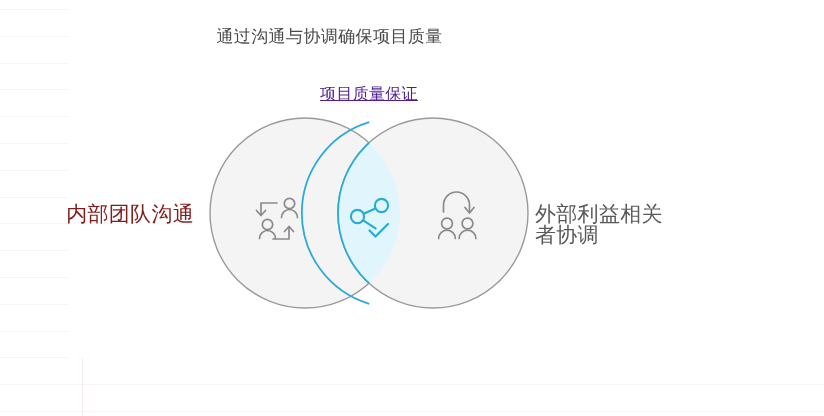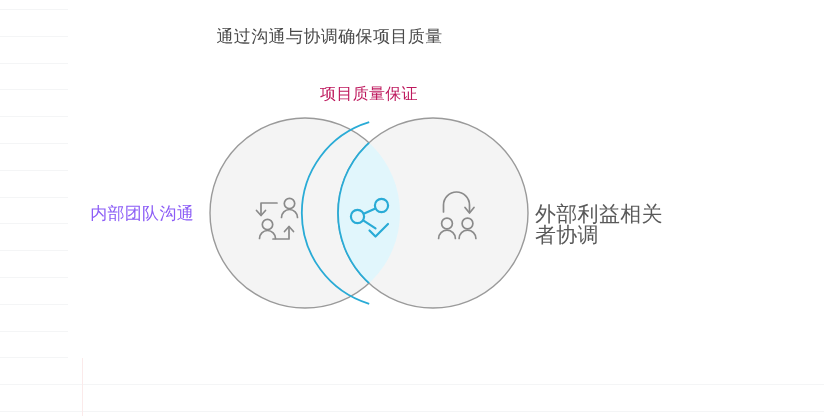--- a/index.html
+++ b/index.html
@@ -73,31 +73,32 @@
     font-family: Liberation Serif, serif;
   }
   #center-label {
     position: absolute;
     left: 249px;
     top: 83px;
     width: 240px;
     text-align: center;
     font-size: 16px;
     line-height: 22px;
-    color: #be185d;
+    color: #4c1d95;
     letter-spacing: 0.3px;
+    text-decoration: underline;
   }
   #left-label {
     position: absolute;
     right: 630px;
     top: 203px;
     text-align: right;
-    font-size: 17px;
+    font-size: 21px;
     line-height: 21px;
-    color: #8b5cf6;
+    color: #7f1d1d;
     letter-spacing: 0.3px;
     white-space: nowrap;
   }
   #right-label {
     position: absolute;
     left: 535px;
     top: 203px;
     width: 130px;
     text-align: left;
     font-size: 21px;

